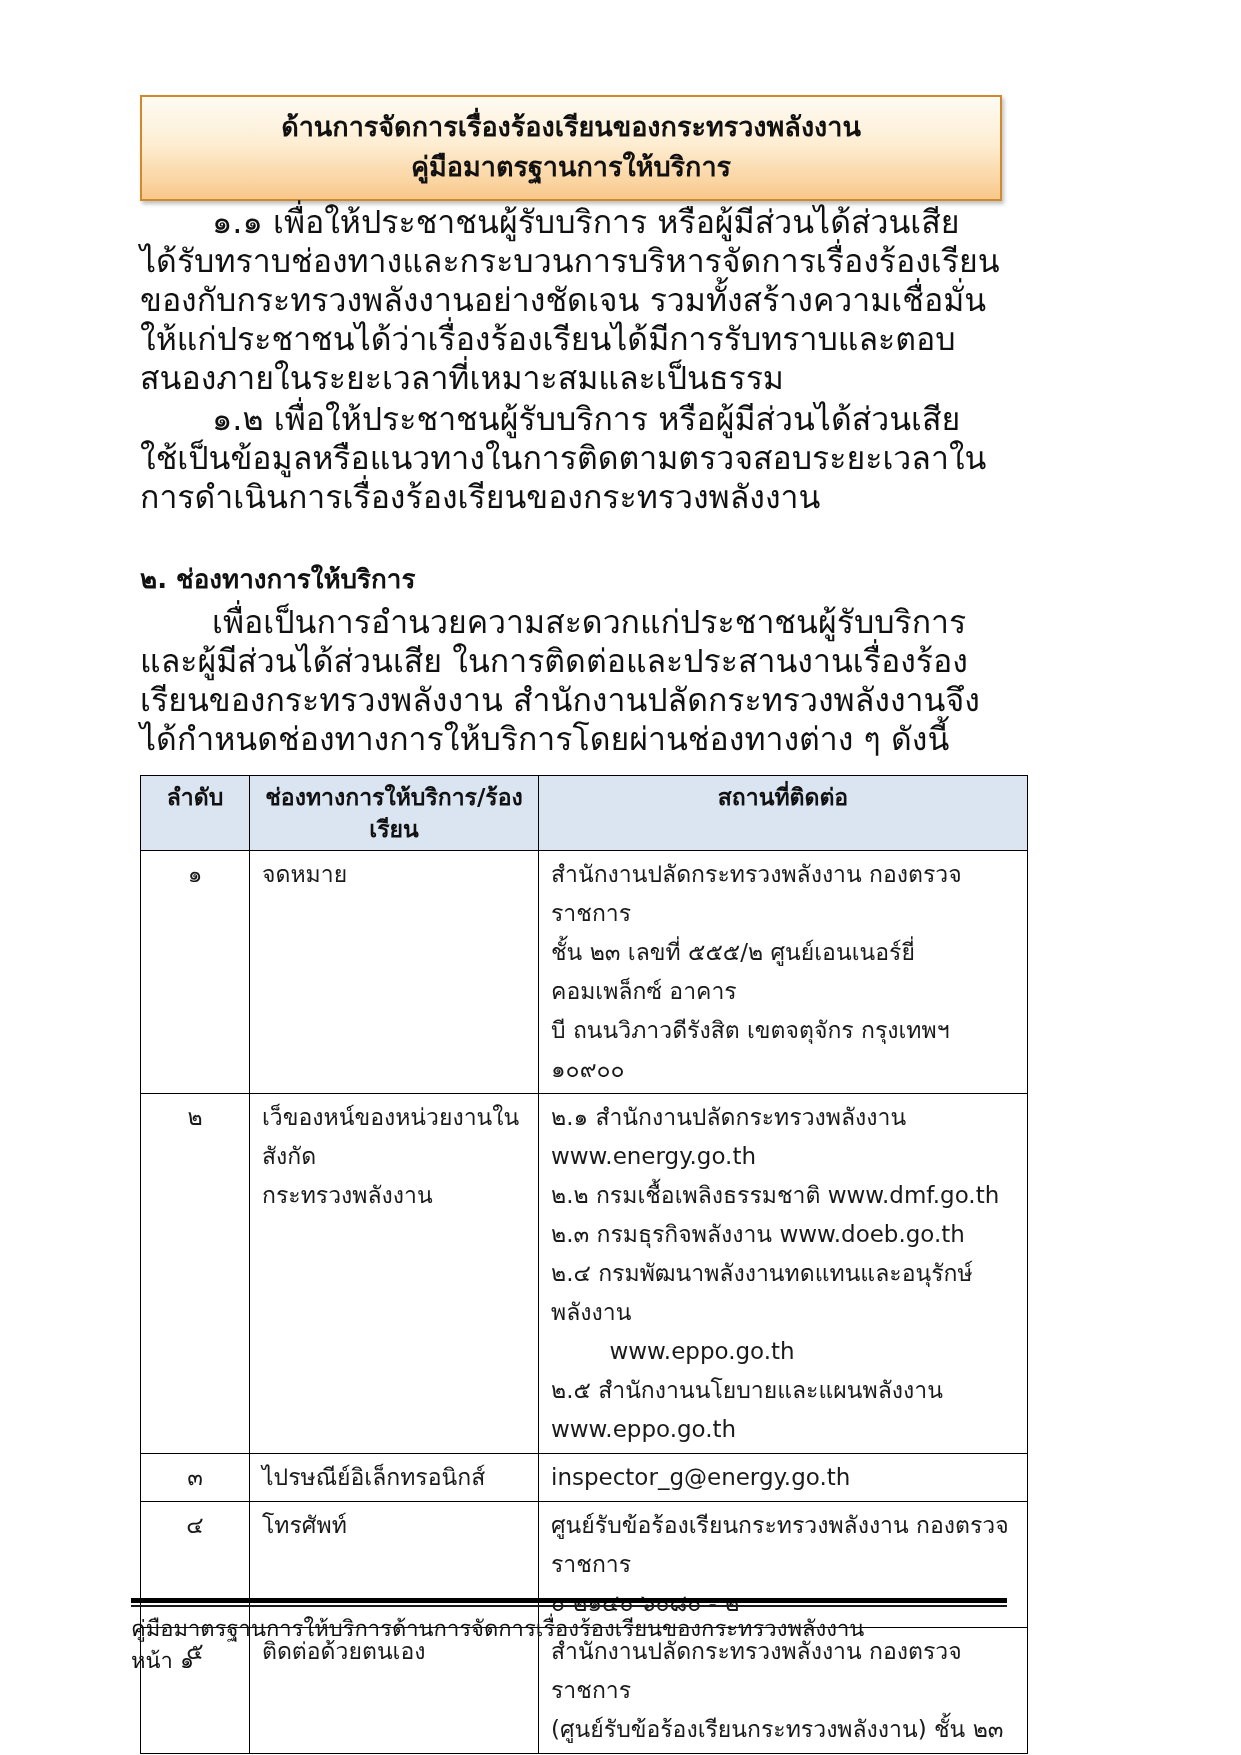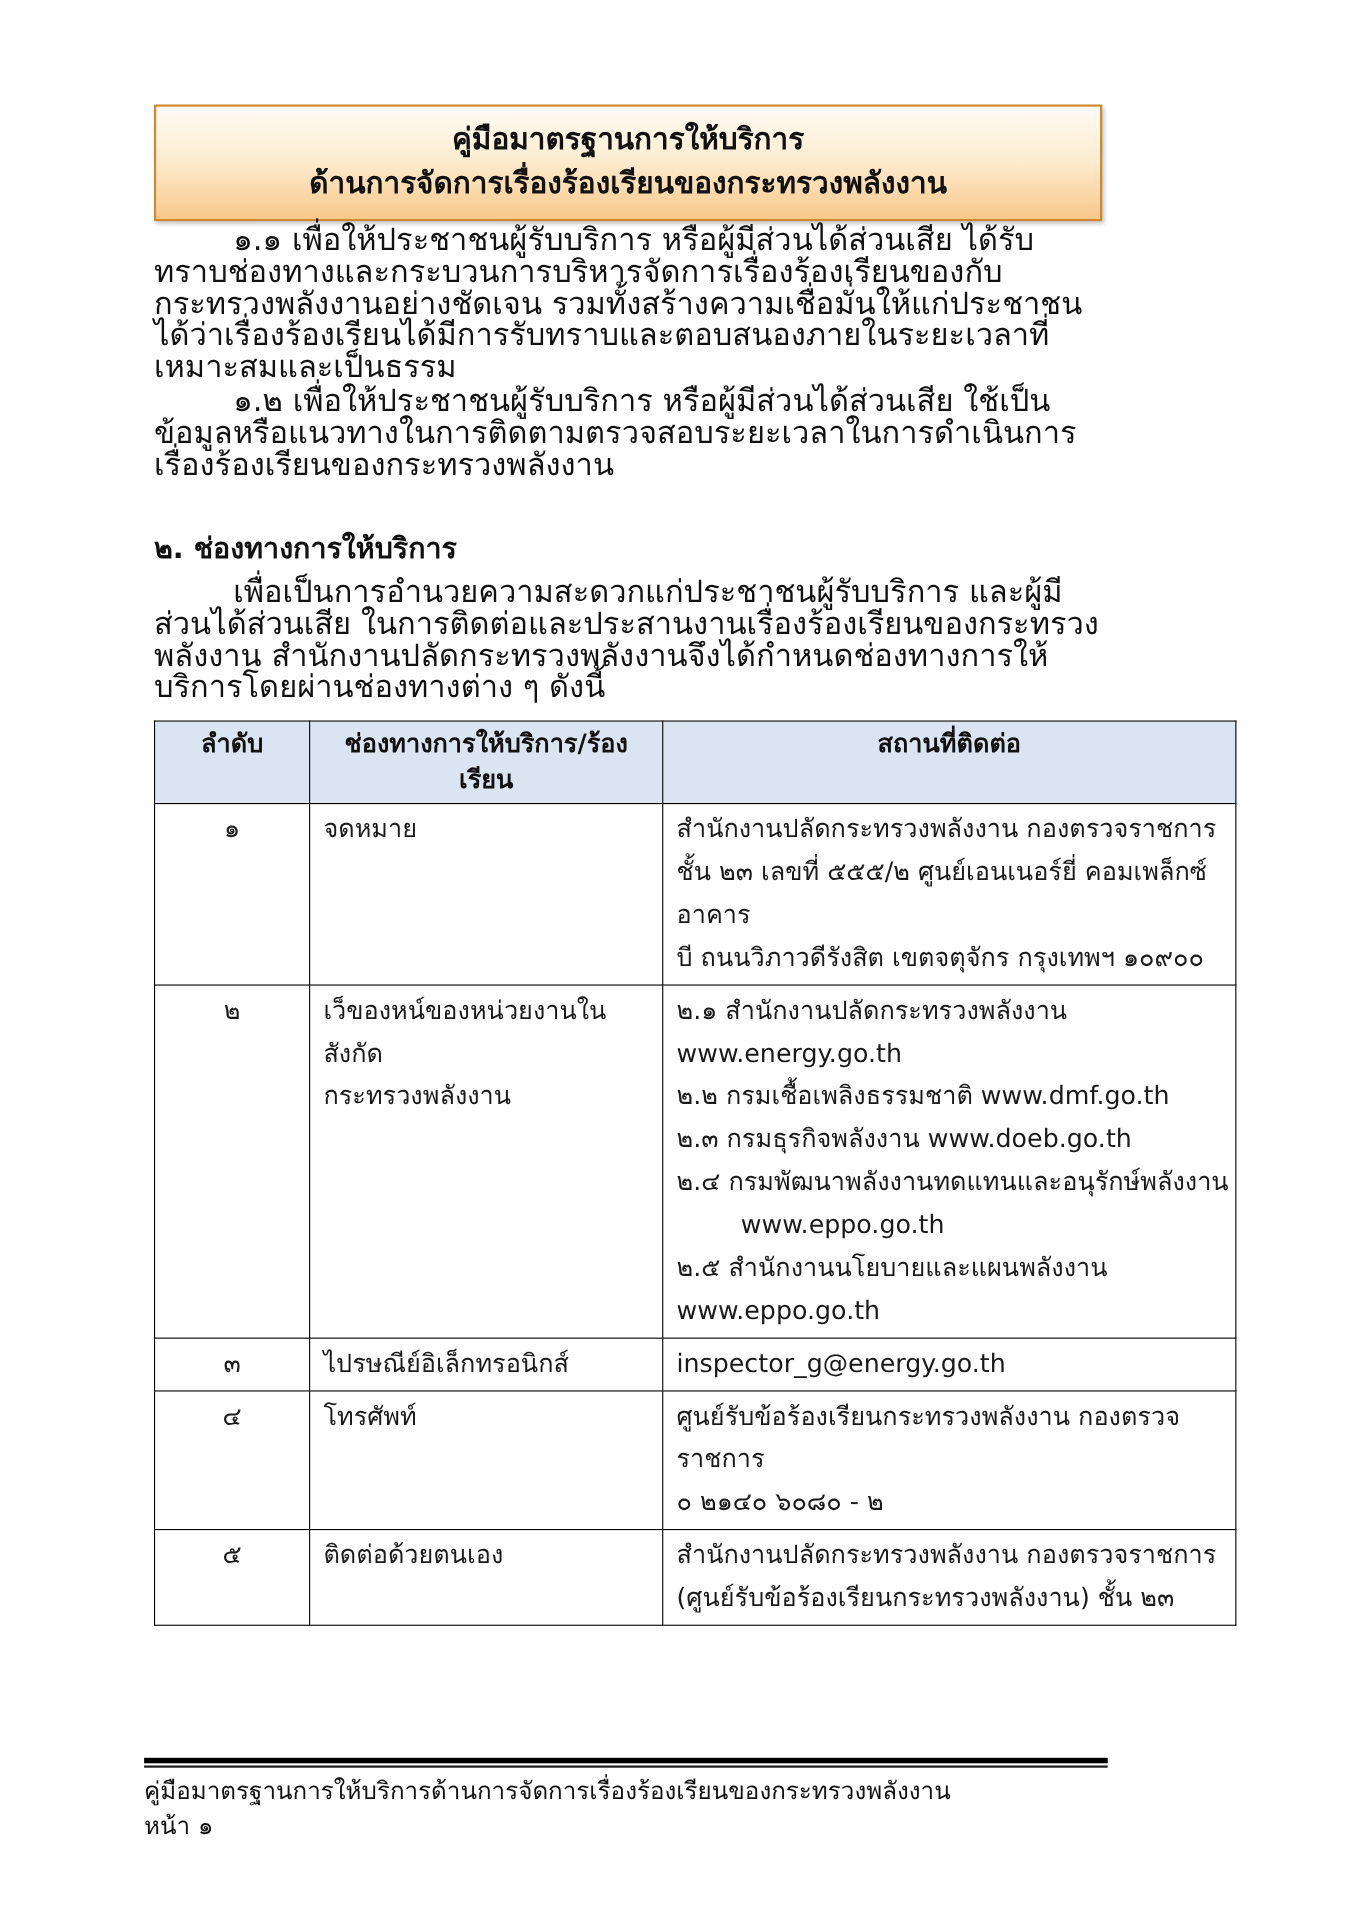--- a/index.html
+++ b/index.html
@@ -25,39 +25,39 @@
   .title-line{
     font-size:27px;font-weight:bold;line-height:40px;color:#111;
   }
 
   
   .section-heading{
     font-size:26px;font-weight:bold;color:#111;
     margin:44px 0 6px 0;line-height:36px;
   }
   .para{
-    font-size:28px;line-height:29px;margin:2px 0 0 0;
+    font-size:32px;line-height:39px;margin:2px 0 0 0;
     text-indent:72px;text-align:left;color:#111;
   }
 
   
   table.channels{
     margin-top:16px;
     width:860px;
     border-collapse:collapse;
     table-layout:fixed;
   }
   table.channels th, table.channels td{
     border:1.6px solid #000;
     vertical-align:top;
   }
   table.channels th{
     background:#dbe5f1;
     font-size:23px;font-weight:bold;color:#111;
-    padding:5px 20px;line-height:32px;margin-top:46px;
+    padding:5px 4px;line-height:32px;margin-top:46px;
   }
   td.col-no{ width:100px;text-align:center;font-size:23px;line-height:39px;padding:4px 4px; }
   td.col-channel{ width:280px;font-size:23px;padding:4px 6px 4px 12px; }
   td.col-contact{ width:480px;font-size:23px;padding:4px 6px 4px 12px; }
   .cell-line{ line-height:39px; white-space:pre-wrap; }
 
   
   .footer{
     position:absolute;left:131px;top:1598px;width:876px;
   }
@@ -71,22 +71,22 @@
   .footer-text{ font-size:22px;line-height:32px;color:#111; }
   .footer-page{ font-size:22px;line-height:32px;color:#111;padding-right:10px;text-align:center; }
 </style>
 </head>
 <body>
 
 <div class="page">
   <div class="content">
 
     <div class="title-box">
+      <div class="title-line">ด้านการจัดการเรื่องร้องเรียนของกระทรวงพลังงาน</div>
       <div class="title-line">คู่มือมาตรฐานการให้บริการ</div>
-      <div class="title-line">ด้านการจัดการเรื่องร้องเรียนของกระทรวงพลังงาน</div>
     </div>
 
     <p class="para">๑.๑ เพื่อให้ประชาชนผู้รับบริการ หรือผู้มีส่วนได้ส่วนเสีย ได้รับทราบช่องทางและกระบวนการบริหารจัดการเรื่องร้องเรียนของกับกระทรวงพลังงานอย่างชัดเจน รวมทั้งสร้างความเชื่อมั่นให้แก่ประชาชนได้ว่าเรื่องร้องเรียนได้มีการรับทราบและตอบสนองภายในระยะเวลาที่เหมาะสมและเป็นธรรม</p>
     <p class="para">๑.๒ เพื่อให้ประชาชนผู้รับบริการ หรือผู้มีส่วนได้ส่วนเสีย ใช้เป็นข้อมูลหรือแนวทางในการติดตามตรวจสอบระยะเวลาในการดำเนินการเรื่องร้องเรียนของกระทรวงพลังงาน</p>
 
     <div class="section-heading">๒. ช่องทางการให้บริการ</div>
     <p class="para">เพื่อเป็นการอำนวยความสะดวกแก่ประชาชนผู้รับบริการ และผู้มีส่วนได้ส่วนเสีย ในการติดต่อและประสานงานเรื่องร้องเรียนของกระทรวงพลังงาน สำนักงานปลัดกระทรวงพลังงานจึงได้กำหนดช่องทางการให้บริการโดยผ่านช่องทางต่าง ๆ ดังนี้</p>
 
     <table class="channels">
       <thead>

